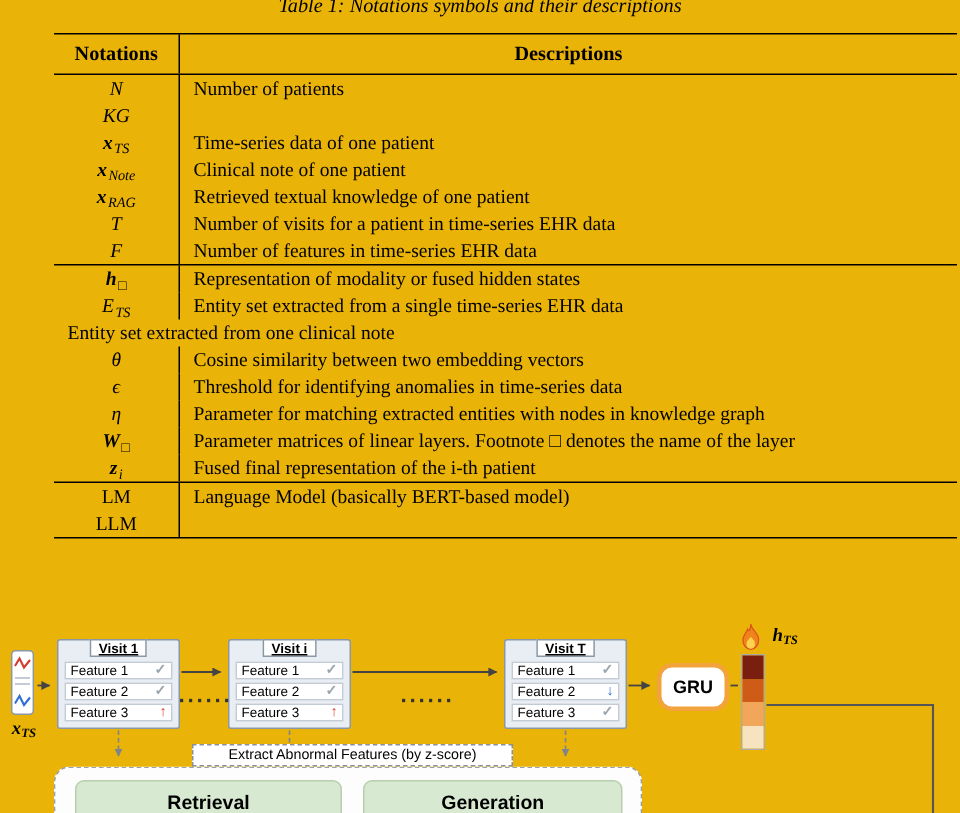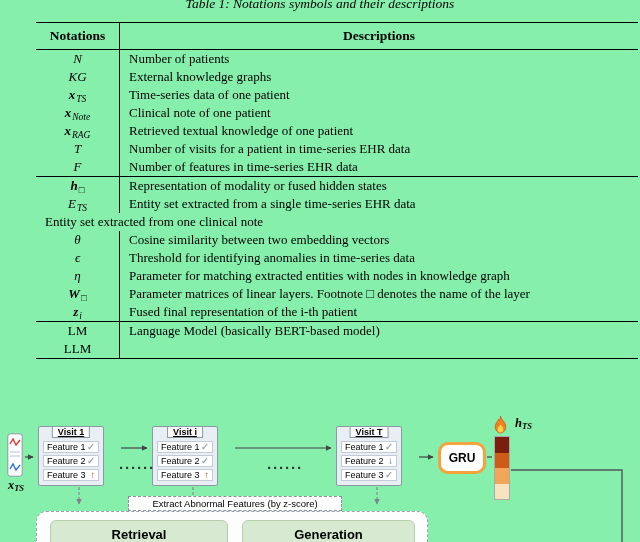--- a/index.html
+++ b/index.html
@@ -1,18 +1,18 @@
 <!DOCTYPE html>
 <html><head>
 <meta charset="utf-8">
 <style>
   * { margin:0; padding:0; box-sizing:border-box; }
   html,body { width:640px; height:542px; }
   body { background:#fff; font-family:"Liberation Serif", serif; color:#000; }
-  .canvas { position:relative; width:640px; height:542px; overflow:hidden; background:#86efac; }
+  .canvas { position:relative; width:640px; height:542px; overflow:hidden; background:#eab308; }
 
   
   .caption { position:absolute; top:-4px; left:0; width:100%; text-align:center;
              font-size:13.5px; font-style:italic; }
 
   
   .ntable { position:absolute; left:36px; top:22px; width:602px;
             border-top:1.6px solid #000; border-bottom:1.6px solid #000;font-family:Liberation Serif, serif; }
   .thead { display:flex; height:27px; border-bottom:1px solid #000;
            font-weight:bold; font-size:13.5px; }
@@ -27,21 +27,21 @@
   .nbase.italic { font-style:italic; }
   .nbase.bolditalic { font-style:italic; font-weight:bold; }
   .nbase.normal { font-style:normal; }
   .nsub { font-size:9.5px; font-style:italic; vertical-align:-3px; margin-left:1px; }
 
   
   .figure { position:absolute; left:0; top:400px; width:640px; height:142px;
             font-family:"Liberation Sans", sans-serif; }
   .connectors { position:absolute; left:0; top:0; width:640px; height:142px; z-index:1; }
 
-  .visit { position:absolute; top:26px; width:66px; height:60px; background:#e9eef4;
+  .visit { position:absolute; top:26px; width:82px; height:60px; background:#e9eef4;
            border:1px solid #8a97a5; border-radius:2px; z-index:2; }
   .visit-title { position:absolute; top:-1px; left:50%; transform:translateX(-50%);
                  background:#fff; border:1px solid #8a97a5; font-size:9px; font-weight:bold;
                  text-decoration:underline; padding:0 5px; height:12px; line-height:11px;
                  white-space:nowrap; }
   .feats { margin-top:14px;border-radius:19px; }
   .feat { display:flex; justify-content:space-between; align-items:center; background:#fff;
           border:1px solid #c3ccd6; margin:2px 4px 0; height:12px; font-size:9px; padding:0 3px; }
   .feat .mark { font-weight:bold; font-size:9.5px; line-height:10px; }
 
@@ -88,21 +88,20 @@
       <div class="col-desc">Descriptions</div>
     </div>
     <div id="table-body">
         <div class="tsection">
           <div class="trow">
             <div class="col-not"><span class="nbase italic">N</span></div>
             <div class="col-desc">Number of patients</div>
           </div>
           <div class="trow">
             <div class="col-not"><span class="nbase italic">KG</span></div>
-            <div class="col-desc">External knowledge graphs</div>
           </div>
           <div class="trow">
             <div class="col-not"><span class="nbase bolditalic">x</span><span class="nsub">TS</span></div>
             <div class="col-desc">Time-series data of one patient</div>
           </div>
           <div class="trow">
             <div class="col-not"><span class="nbase bolditalic">x</span><span class="nsub">Note</span></div>
             <div class="col-desc">Clinical note of one patient</div>
           </div>
           <div class="trow">

